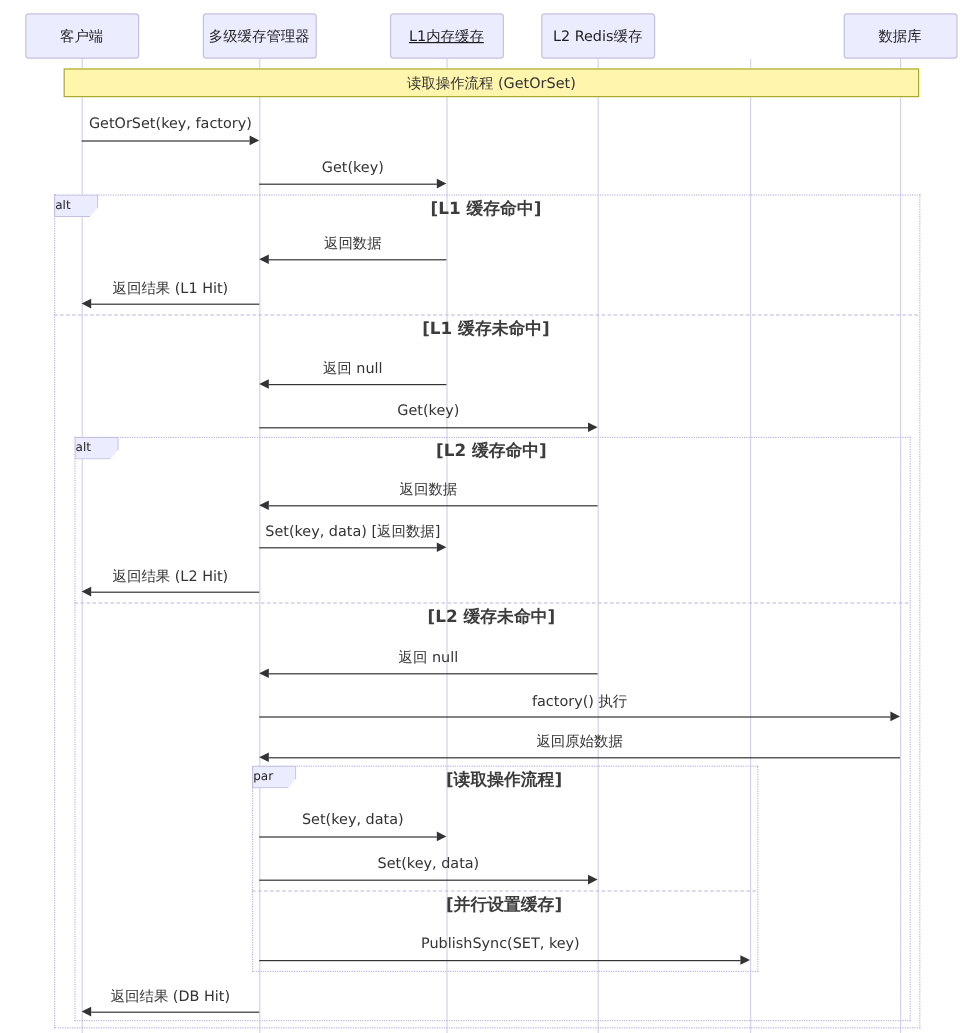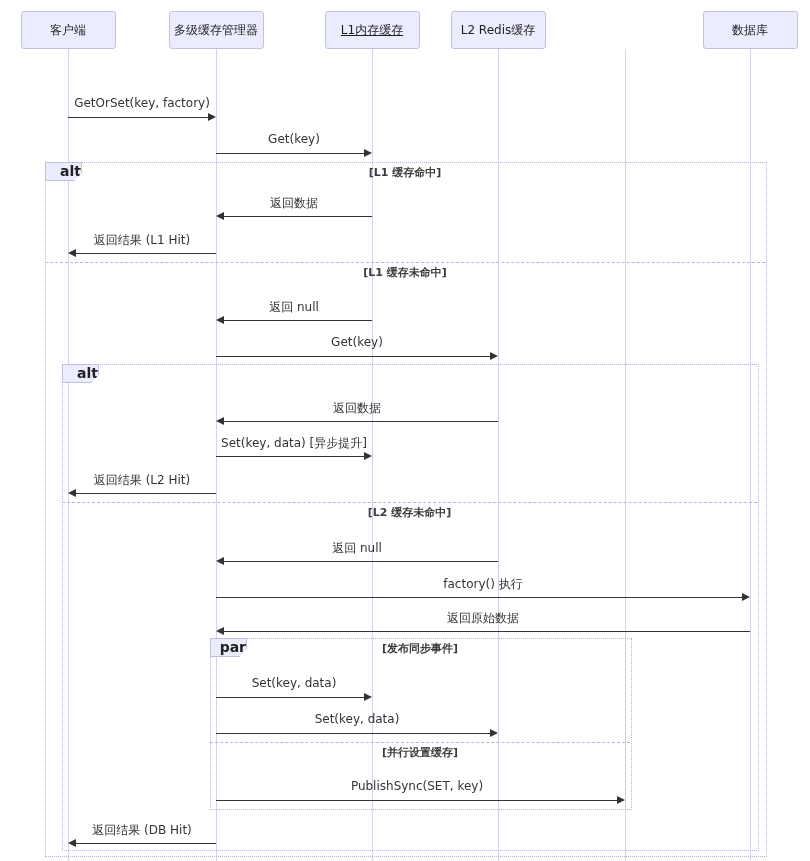--- a/index.html
+++ b/index.html
@@ -5,24 +5,24 @@
   html,body{margin:0;padding:0;background:#ffffff;}
   #diagram{
     position:relative;width:810px;height:861px;background:#ffffff;overflow:hidden;
     font-family:"DejaVu Sans","Liberation Sans",sans-serif;
   }
   .lifeline{position:absolute;width:1px;background:var(--lifeline,#d5d2ec);z-index:1;}
   .frame{position:absolute;border:1px dotted var(--frame-border,#b9b5e0);z-index:2;}
   .frame-divider{position:absolute;border-top:1px dashed var(--frame-border,#b9b5e0);height:0;z-index:2;}
   .frame-label{
     position:absolute;background:var(--label-fill,#ECECFF);border:1px solid var(--actor-border,#c3c0e0);
-    font-weight:bold;font-size:14px;color:#222;width:35px;height:17px;line-height:17px;text-align:right;
+    font-weight:normal;font-size:10px;color:#222;width:35px;height:17px;line-height:17px;text-align:left;
     clip-path:polygon(0 0,100% 0,100% 55%,80% 100%,0 100%);z-index:3;
   }
-  .frame-condition{position:absolute;text-align:center;font-weight:bold;font-size:11px;color:#3c3c3c;z-index:3;}
+  .frame-condition{position:absolute;text-align:center;font-weight:bold;font-size:14px;color:#3c3c3c;z-index:3;}
   .actor{
     position:absolute;background:var(--actor-fill,#ECECFF);border:1px solid var(--actor-border,#c3c0e0);
     border-radius:3px;display:flex;align-items:center;justify-content:center;
     font-size:12px;color:#1f1f1f;z-index:4;box-sizing:border-box;
   }
   .banner{
     position:absolute;background:var(--banner-fill,#FFF5AD);border:1px solid var(--banner-border,#AAAA33);
     display:flex;align-items:center;justify-content:center;font-size:12px;color:#333;z-index:4;box-sizing:border-box;
   }
   .msg-label{position:absolute;width:300px;text-align:center;font-size:12px;color:var(--text,#333);z-index:5;}
@@ -41,32 +41,34 @@
     <div class="lifeline" style="left: 498px; top: 49px; height: 812px;"></div>
     <div class="lifeline" style="left: 625px; top: 49px; height: 812px;"></div>
     <div class="lifeline" style="left: 750px; top: 49px; height: 812px;"></div>
     <div class="frame" style="left: 45px; top: 162px; width: 720px; height: 693px;"></div>
     <div class="frame-label" style="left: 45px; top: 162px;">alt</div>
     <div class="frame-condition" style="left: 45px; top: 165px; width: 720px;">[L1 缓存命中]</div>
     <div class="frame-divider" style="left: 45px; top: 262px; width: 720px;"></div>
     <div class="frame-condition" style="left: 45px; top: 265px; width: 720px;">[L1 缓存未命中]</div>
     <div class="frame" style="left: 62px; top: 364px; width: 695px; height: 485px;"></div>
     <div class="frame-label" style="left: 62px; top: 364px;">alt</div>
+    <div class="frame-condition" style="left: 62px; top: 367px; width: 695px;">[L2 缓存命中]</div>
     <div class="frame-divider" style="left: 62px; top: 502px; width: 695px;"></div>
     <div class="frame-condition" style="left: 62px; top: 505px; width: 695px;">[L2 缓存未命中]</div>
     <div class="frame" style="left: 210px; top: 638px; width: 420px; height: 170px;"></div>
     <div class="frame-label" style="left: 210px; top: 638px;">par</div>
-    <div class="frame-condition" style="left: 210px; top: 641px; width: 420px;">[发布同步事件]</div>
+    <div class="frame-condition" style="left: 210px; top: 641px; width: 420px;">[读取操作流程]</div>
     <div class="frame-divider" style="left: 210px; top: 742px; width: 420px;"></div>
     <div class="frame-condition" style="left: 210px; top: 745px; width: 420px;">[并行设置缓存]</div>
     <div class="actor" style="left: 20.5px; top: 11px; width: 95px; height: 38px;">客户端</div>
     <div class="actor" style="left: 168.5px; top: 11px; width: 95px; height: 38px;">多级缓存管理器</div>
     <div class="actor" style="left: 324.5px; top: 11px; width: 95px; height: 38px; text-decoration: underline;">L1内存缓存</div>
     <div class="actor" style="left: 450.5px; top: 11px; width: 95px; height: 38px;">L2 Redis缓存</div>
     <div class="actor" style="left: 702.5px; top: 11px; width: 95px; height: 38px;">数据库</div>
+    <div class="banner" style="left: 53px; top: 57px; width: 713px; height: 24px;">读取操作流程 (GetOrSet)</div>
     <div class="msg-label" style="left: -8px; top: 96px;">GetOrSet(key, factory)</div>
     <div class="msg-line" style="left: 68px; top: 117px; width: 140px;"></div>
     <div class="msg-head head-r" style="left: 208px; top: 113px;"></div>
     <div class="msg-label" style="left: 144px; top: 132px;">Get(key)</div>
     <div class="msg-line" style="left: 216px; top: 153px; width: 148px;"></div>
     <div class="msg-head head-r" style="left: 364px; top: 149px;"></div>
     <div class="msg-label" style="left: 144px; top: 195px;">返回数据</div>
     <div class="msg-line" style="left: 224px; top: 216px; width: 148px;"></div>
     <div class="msg-head head-l" style="left: 216px; top: 212px;"></div>
     <div class="msg-label" style="left: -8px; top: 232px;">返回结果 (L1 Hit)</div>
@@ -74,21 +76,21 @@
     <div class="msg-head head-l" style="left: 68px; top: 249px;"></div>
     <div class="msg-label" style="left: 144px; top: 299px;">返回 null</div>
     <div class="msg-line" style="left: 224px; top: 320px; width: 148px;"></div>
     <div class="msg-head head-l" style="left: 216px; top: 316px;"></div>
     <div class="msg-label" style="left: 207px; top: 335px;">Get(key)</div>
     <div class="msg-line" style="left: 216px; top: 356px; width: 274px;"></div>
     <div class="msg-head head-r" style="left: 490px; top: 352px;"></div>
     <div class="msg-label" style="left: 207px; top: 400px;">返回数据</div>
     <div class="msg-line" style="left: 224px; top: 421px; width: 274px;"></div>
     <div class="msg-head head-l" style="left: 216px; top: 417px;"></div>
-    <div class="msg-label" style="left: 144px; top: 435px;">Set(key, data) [异步提升]</div>
+    <div class="msg-label" style="left: 144px; top: 435px;">Set(key, data) [返回数据]</div>
     <div class="msg-line" style="left: 216px; top: 456px; width: 148px;"></div>
     <div class="msg-head head-r" style="left: 364px; top: 452px;"></div>
     <div class="msg-label" style="left: -8px; top: 472px;">返回结果 (L2 Hit)</div>
     <div class="msg-line" style="left: 76px; top: 493px; width: 140px;"></div>
     <div class="msg-head head-l" style="left: 68px; top: 489px;"></div>
     <div class="msg-label" style="left: 207px; top: 540px;">返回 null</div>
     <div class="msg-line" style="left: 224px; top: 561px; width: 274px;"></div>
     <div class="msg-head head-l" style="left: 216px; top: 557px;"></div>
     <div class="msg-label" style="left: 333px; top: 576px;">factory() 执行</div>
     <div class="msg-line" style="left: 216px; top: 597px; width: 526px;"></div>

